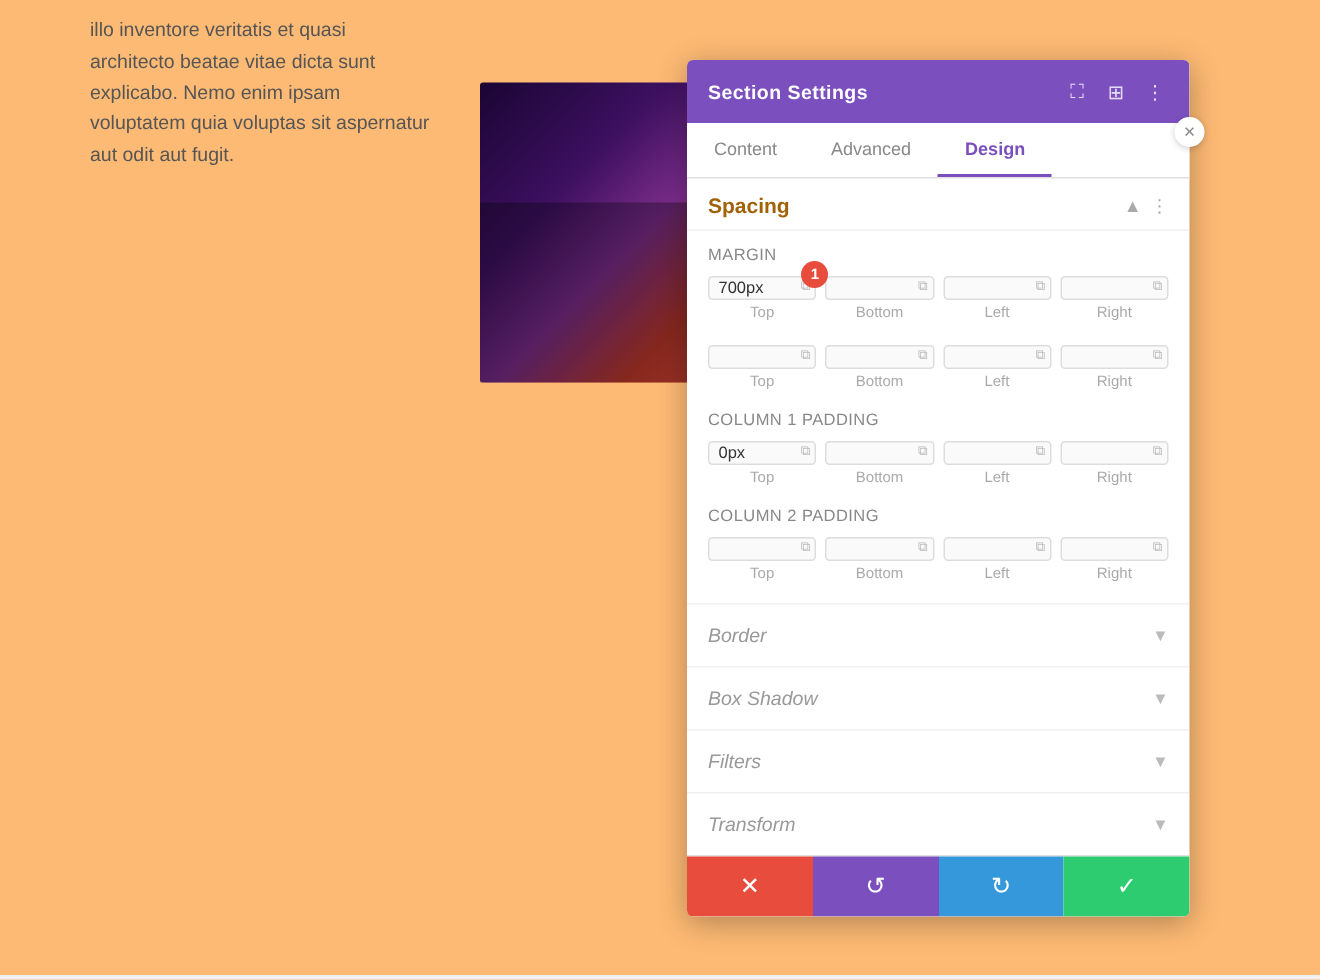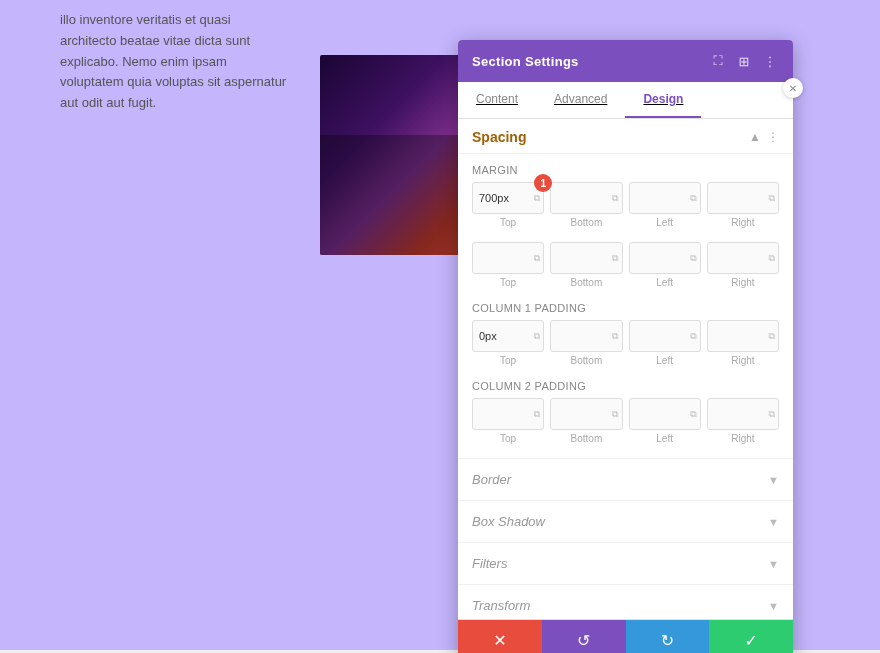--- a/index.html
+++ b/index.html
@@ -11,21 +11,21 @@
       overflow: hidden;
       position: relative;
     }
 
     
     .page-bg {
       position: absolute;
       top: 0; left: 0;
       width: 880px;
       height: 650px;
-      background: #c4b5fd;
+      background: #fdba74;
     }
 
     .bg-text {
       position: absolute;
       top: 0;
       left: 60px;
       width: 230px;
       padding-top: 10px;
       font-size: 13px;
       color: #555;
@@ -95,21 +95,20 @@
       cursor: pointer;
       color: rgba(255,255,255,0.8);
       font-size: 13px;
     }
 
     
     .panel-tabs {
       display: flex;
       background: #fff;
       border-bottom: 1px solid #e0e0e0;
-      text-decoration: underline;
     }
 
     .tab {
       padding: 10px 18px;
       font-size: 12px;
       color: #7b4fbe;
       cursor: pointer;
       border-bottom: 2px solid transparent;
       transition: all 0.2s;
     }
@@ -188,21 +187,21 @@
       align-items: center;
     }
 
     .field-input-wrap {
       position: relative;
       width: 100%;
     }
 
     .field-input {
       width: 100%;
-      height: 32px;
+      height: 16px;
       border: 1px solid #ddd;
       border-radius: 3px;
       padding: 0 6px;
       font-size: 11px;
       color: #444;
       background: #fafafa;
       text-align: left;
     }
 
     .field-input.has-value {

